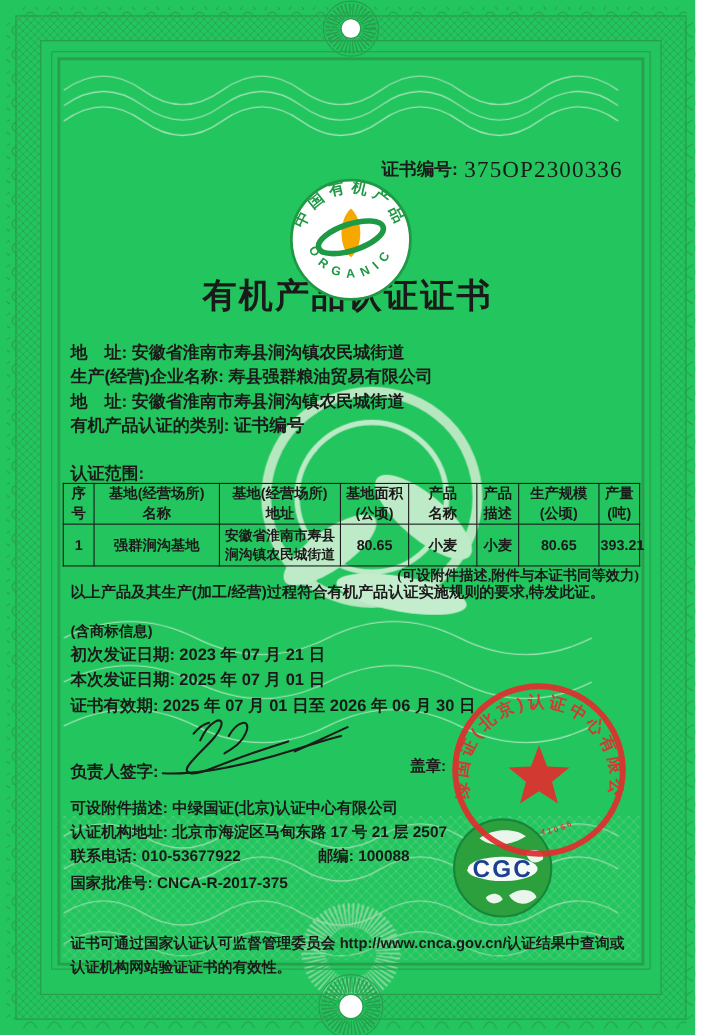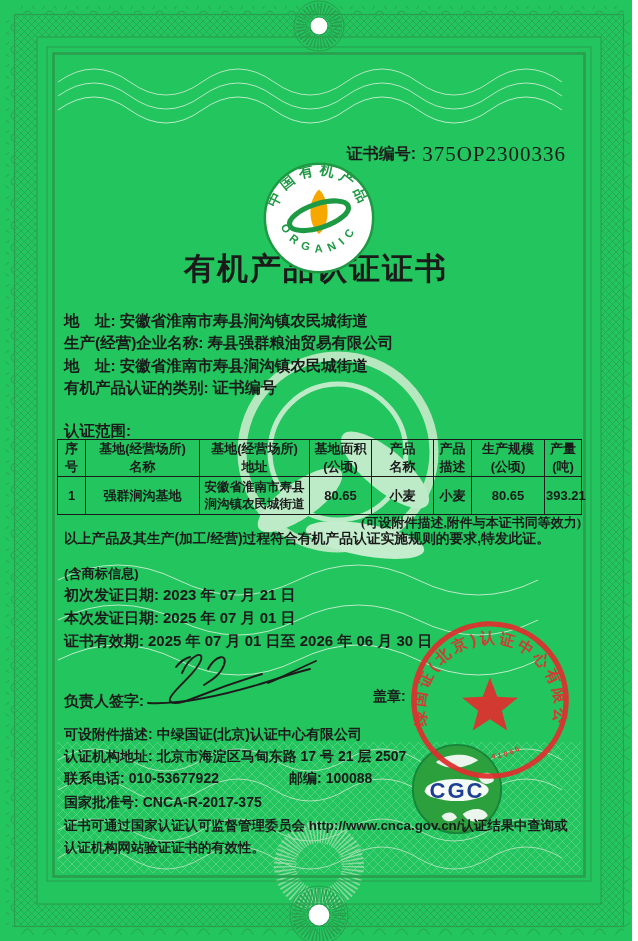--- a/index.html
+++ b/index.html
@@ -1,21 +1,21 @@
 <!DOCTYPE html>
 <html><head>
 <meta charset="utf-8">
 <style>
   html,body{margin:0;padding:0;background:#ffffff;}
   .page{position:relative;width:632px;height:941px;background:#22c55e;overflow:hidden;
         font-family:"Liberation Sans",sans-serif;color:#1a1a1a;}
   .abs{position:absolute;}
   svg{display:block;}
   .layer0{z-index:0;} .layer1{z-index:1;} .layer2{z-index:2;} .layer3{z-index:3;}
-  .layer4{z-index:4;} .layer5{z-index:5;}
+  .layer4{z-index:4;} .layer5{z-index:5;margin-top:32px;}
 
   .cert-no{top:142px;right:66px;white-space:nowrap;}
   .cert-no .lbl{font-size:16px;font-weight:700;vertical-align:2px;}
   .cert-no .num{font-family:"Liberation Serif",serif;font-size:21px;letter-spacing:1px;margin-left:6px;}
 
   .title{top:248px;left:0;width:100%;text-align:center;font-size:31px;font-weight:800;letter-spacing:2px;}
 
   .iline{left:64px;white-space:nowrap;font-size:15.5px;font-weight:700;line-height:22px;}
   .iline .lbl{margin-right:4px;}
   .kai{font-family:"Liberation Serif",serif;font-weight:600;font-size:16px;}

